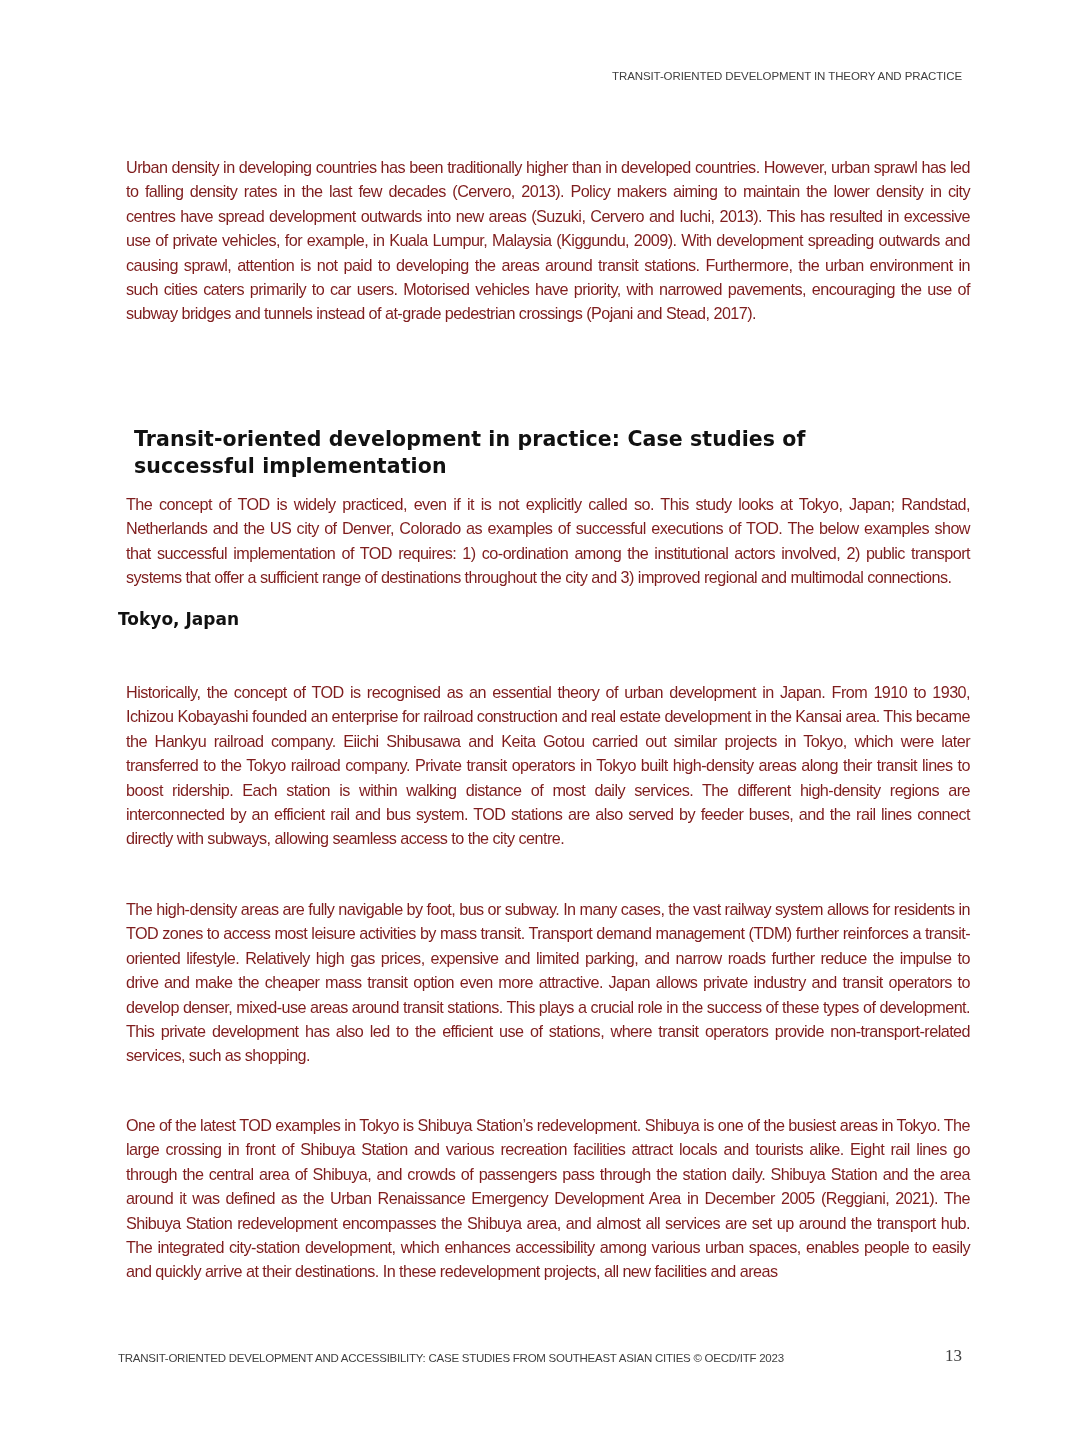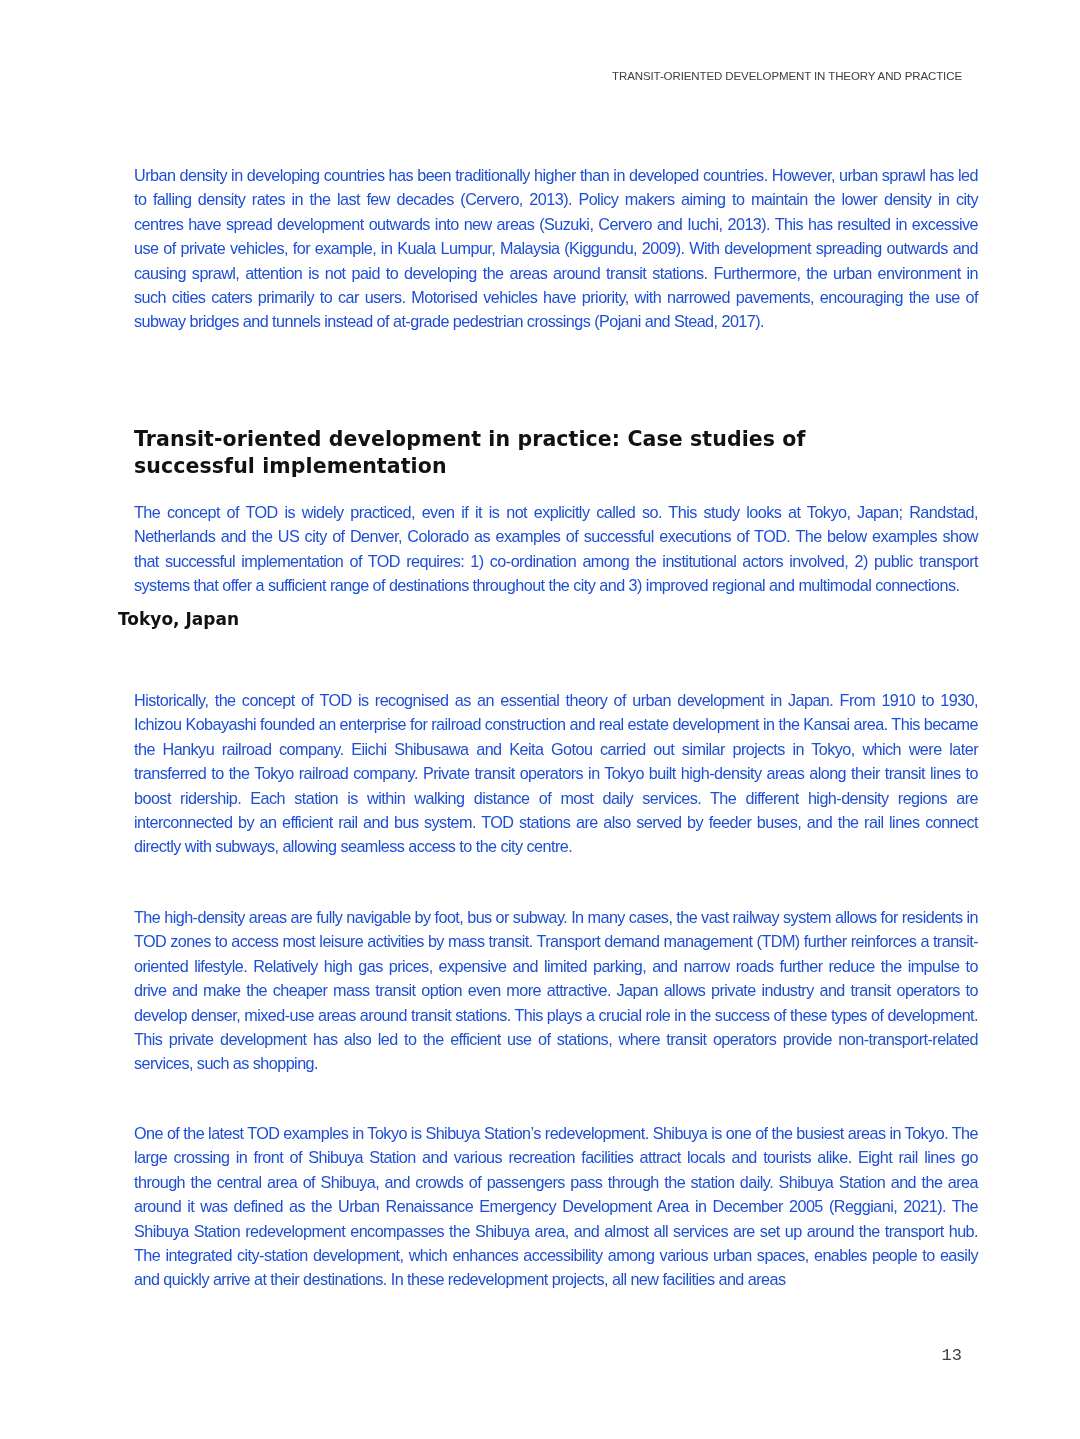--- a/index.html
+++ b/index.html
@@ -6,41 +6,41 @@
   body { width: 1080px; height: 1439px; position: relative; overflow: hidden; color: #3a3a3a; }
   .page { position: absolute; left: 0; top: 0; width: 1080px; height: 1439px; background: #fff; }
   .running-header {
     position: absolute; top: 70px; right: 118px;
     font-family: "Liberation Sans", sans-serif; font-size: 11.5px; color: #404040;
     letter-spacing: -0.1px; white-space: nowrap;
   }
   .body-text {
     position: absolute; left: 118px; width: 844px;
     font-family: "Liberation Sans", sans-serif; font-size: 16.2px; line-height: 24.4px;
-    color: #1d4ed8; text-align: justify; letter-spacing: -0.55px; word-spacing: 0px;
-    margin: 16px;
+    color: #7f1d1d; text-align: justify; letter-spacing: -0.55px; word-spacing: 0px;
+    margin: 8px;
   }
   .h2 {
     position: absolute; left: 118px; width: 760px; margin: 16px;
     font-family: "DejaVu Sans", sans-serif; font-weight: bold; font-size: 20.5px; line-height: 27px;
     color: #111; letter-spacing: 0.1px;
   }
   .h3 {
     position: absolute; left: 118px; margin: 0;
     font-family: "DejaVu Sans", sans-serif; font-weight: bold; font-size: 17px; line-height: 22px;
     color: #111;
   }
   .footer-text {
     position: absolute; left: 118px; top: 1352px;
     font-family: "Liberation Sans", sans-serif; font-size: 11.5px; color: #404040;
     letter-spacing: -0.25px; white-space: nowrap;
   }
   .page-number {
     position: absolute; right: 118px; top: 1346px;
-    font-family: Liberation Mono, monospace; font-size: 17px; color: #404040;
+    font-family: Liberation Serif, serif; font-size: 17px; color: #404040;
   }
 </style>
 </head>
 <body>
 
 <div class="page">
   <div class="running-header">TRANSIT-ORIENTED DEVELOPMENT IN THEORY AND PRACTICE</div>
 
   <p class="body-text" style="top:147px;">Urban density in developing countries has been traditionally higher than in developed countries. However, urban sprawl has led to falling density rates in the last few decades (Cervero, 2013). Policy makers aiming to maintain the lower density in city centres have spread development outwards into new areas (Suzuki, Cervero and Iuchi, 2013). This has resulted in excessive use of private vehicles, for example, in Kuala Lumpur, Malaysia (Kiggundu, 2009). With development spreading outwards and causing sprawl, attention is not paid to developing the areas around transit stations. Furthermore, the urban environment in such cities caters primarily to car users. Motorised vehicles have priority, with narrowed pavements, encouraging the use of subway bridges and tunnels instead of at-grade pedestrian crossings (Pojani and Stead, 2017).</p>
 
@@ -49,14 +49,15 @@
   <p class="body-text" style="top:484px;">The concept of TOD is widely practiced, even if it is not explicitly called so. This study looks at Tokyo, Japan; Randstad, Netherlands and the US city of Denver, Colorado as examples of successful executions of TOD. The below examples show that successful implementation of TOD requires: 1) co-ordination among the institutional actors involved, 2) public transport systems that offer a sufficient range of destinations throughout the city and 3) improved regional and multimodal connections.</p>
 
   <h3 class="h3" style="top:608px;">Tokyo, Japan</h3>
 
   <p class="body-text" style="top:672px;">Historically, the concept of TOD is recognised as an essential theory of urban development in Japan. From 1910 to 1930, Ichizou Kobayashi founded an enterprise for railroad construction and real estate development in the Kansai area. This became the Hankyu railroad company. Eiichi Shibusawa and Keita Gotou carried out similar projects in Tokyo, which were later transferred to the Tokyo railroad company. Private transit operators in Tokyo built high-density areas along their transit lines to boost ridership. Each station is within walking distance of most daily services. The different high-density regions are interconnected by an efficient rail and bus system. TOD stations are also served by feeder buses, and the rail lines connect directly with subways, allowing seamless access to the city centre.</p>
 
   <p class="body-text" style="top:889px;">The high-density areas are fully navigable by foot, bus or subway. In many cases, the vast railway system allows for residents in TOD zones to access most leisure activities by mass transit. Transport demand management (TDM) further reinforces a transit-oriented lifestyle. Relatively high gas prices, expensive and limited parking, and narrow roads further reduce the impulse to drive and make the cheaper mass transit option even more attractive. Japan allows private industry and transit operators to develop denser, mixed-use areas around transit stations. This plays a crucial role in the success of these types of development. This private development has also led to the efficient use of stations, where transit operators provide non-transport-related services, such as shopping.</p>
 
   <p class="body-text" style="top:1105px;">One of the latest TOD examples in Tokyo is Shibuya Station’s redevelopment. Shibuya is one of the busiest areas in Tokyo. The large crossing in front of Shibuya Station and various recreation facilities attract locals and tourists alike. Eight rail lines go through the central area of Shibuya, and crowds of passengers pass through the station daily. Shibuya Station and the area around it was defined as the Urban Renaissance Emergency Development Area in December 2005 (Reggiani, 2021). The Shibuya Station redevelopment encompasses the Shibuya area, and almost all services are set up around the transport hub. The integrated city-station development, which enhances accessibility among various urban spaces, enables people to easily and quickly arrive at their destinations. In these redevelopment projects, all new facilities and areas</p>
 
+  <div class="footer-text">TRANSIT-ORIENTED DEVELOPMENT AND ACCESSIBILITY: CASE STUDIES FROM SOUTHEAST ASIAN CITIES © OECD/ITF 2023</div>
   <div class="page-number">13</div>
 </div>
 
 </body></html>

